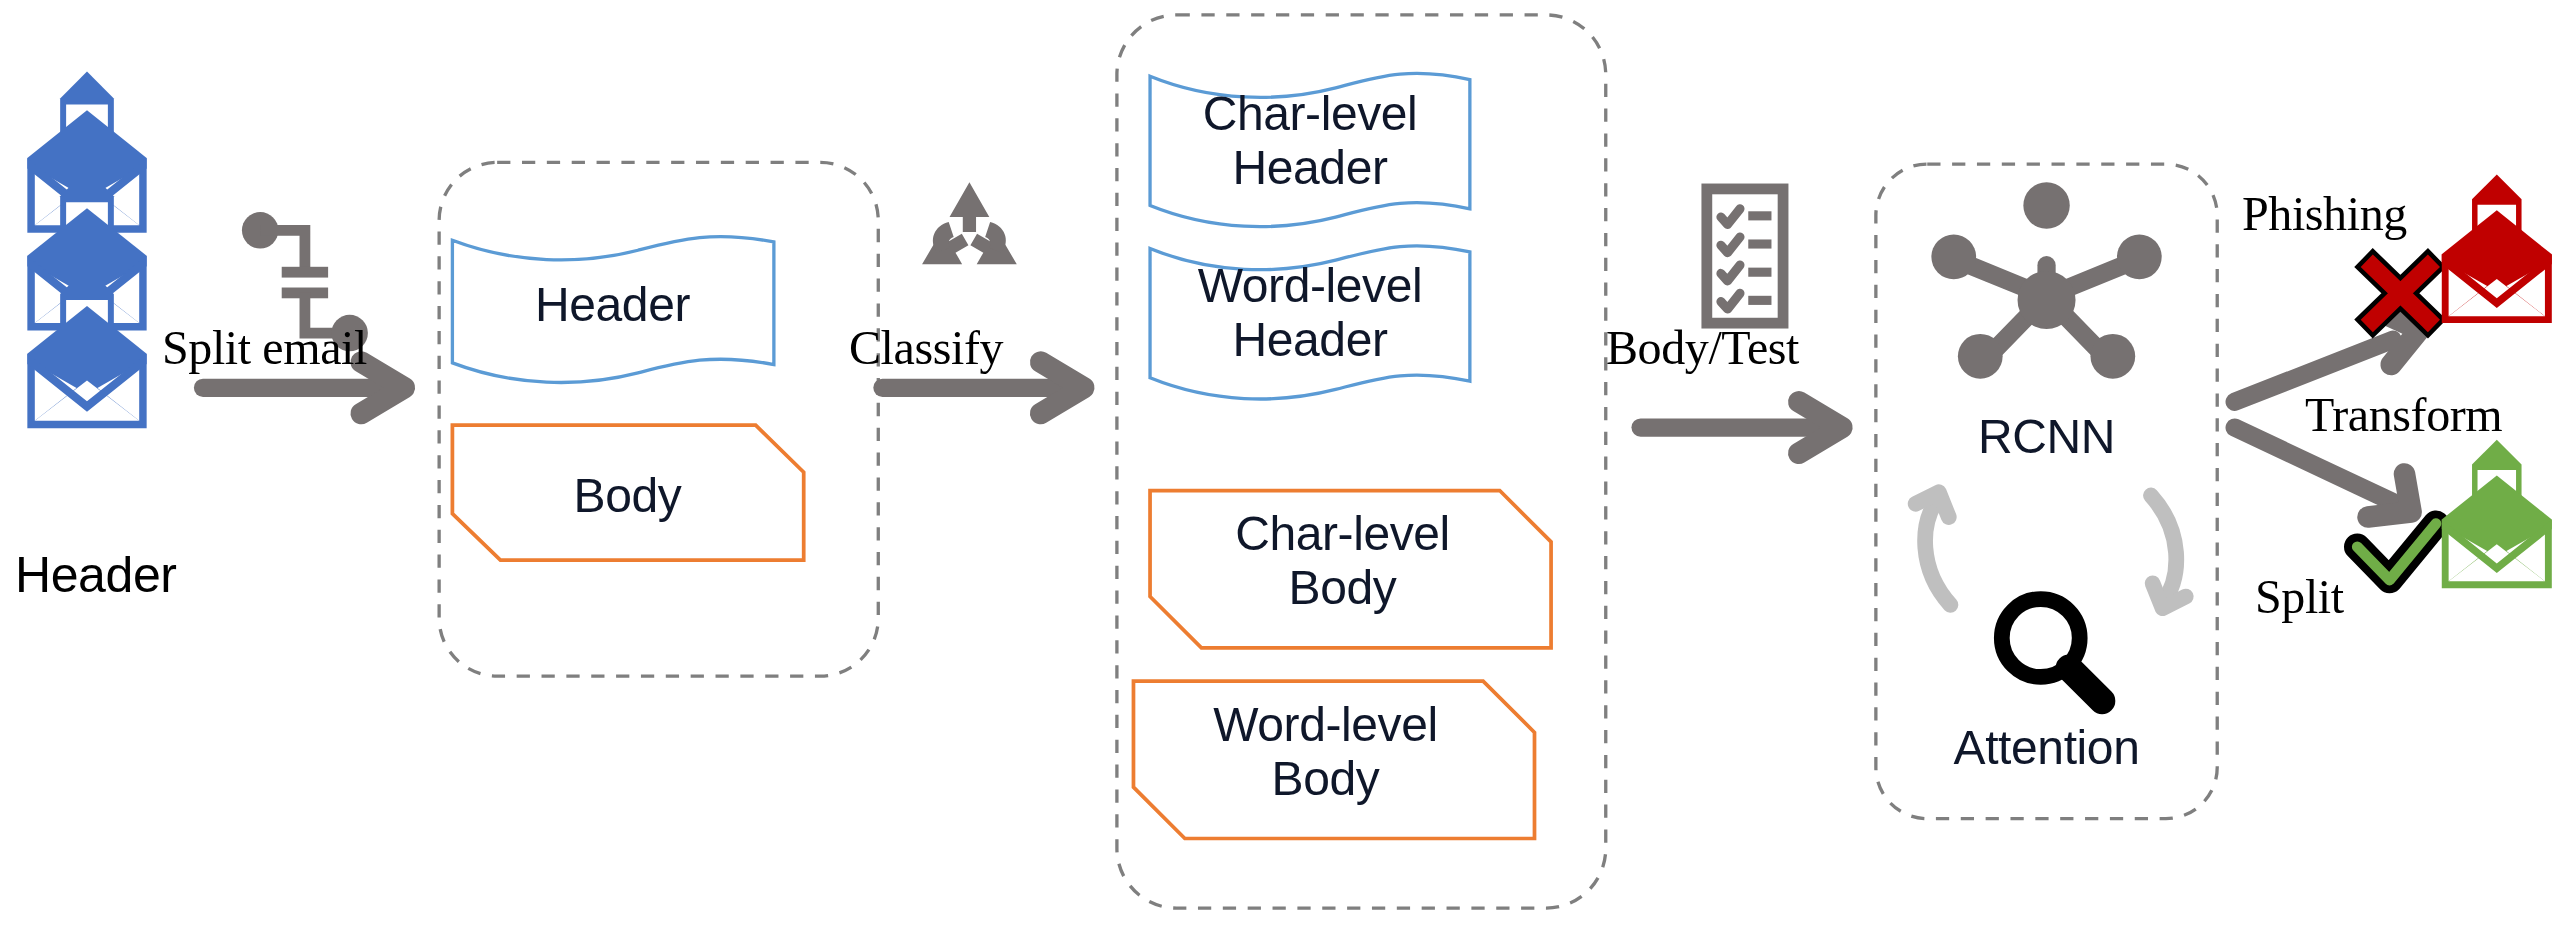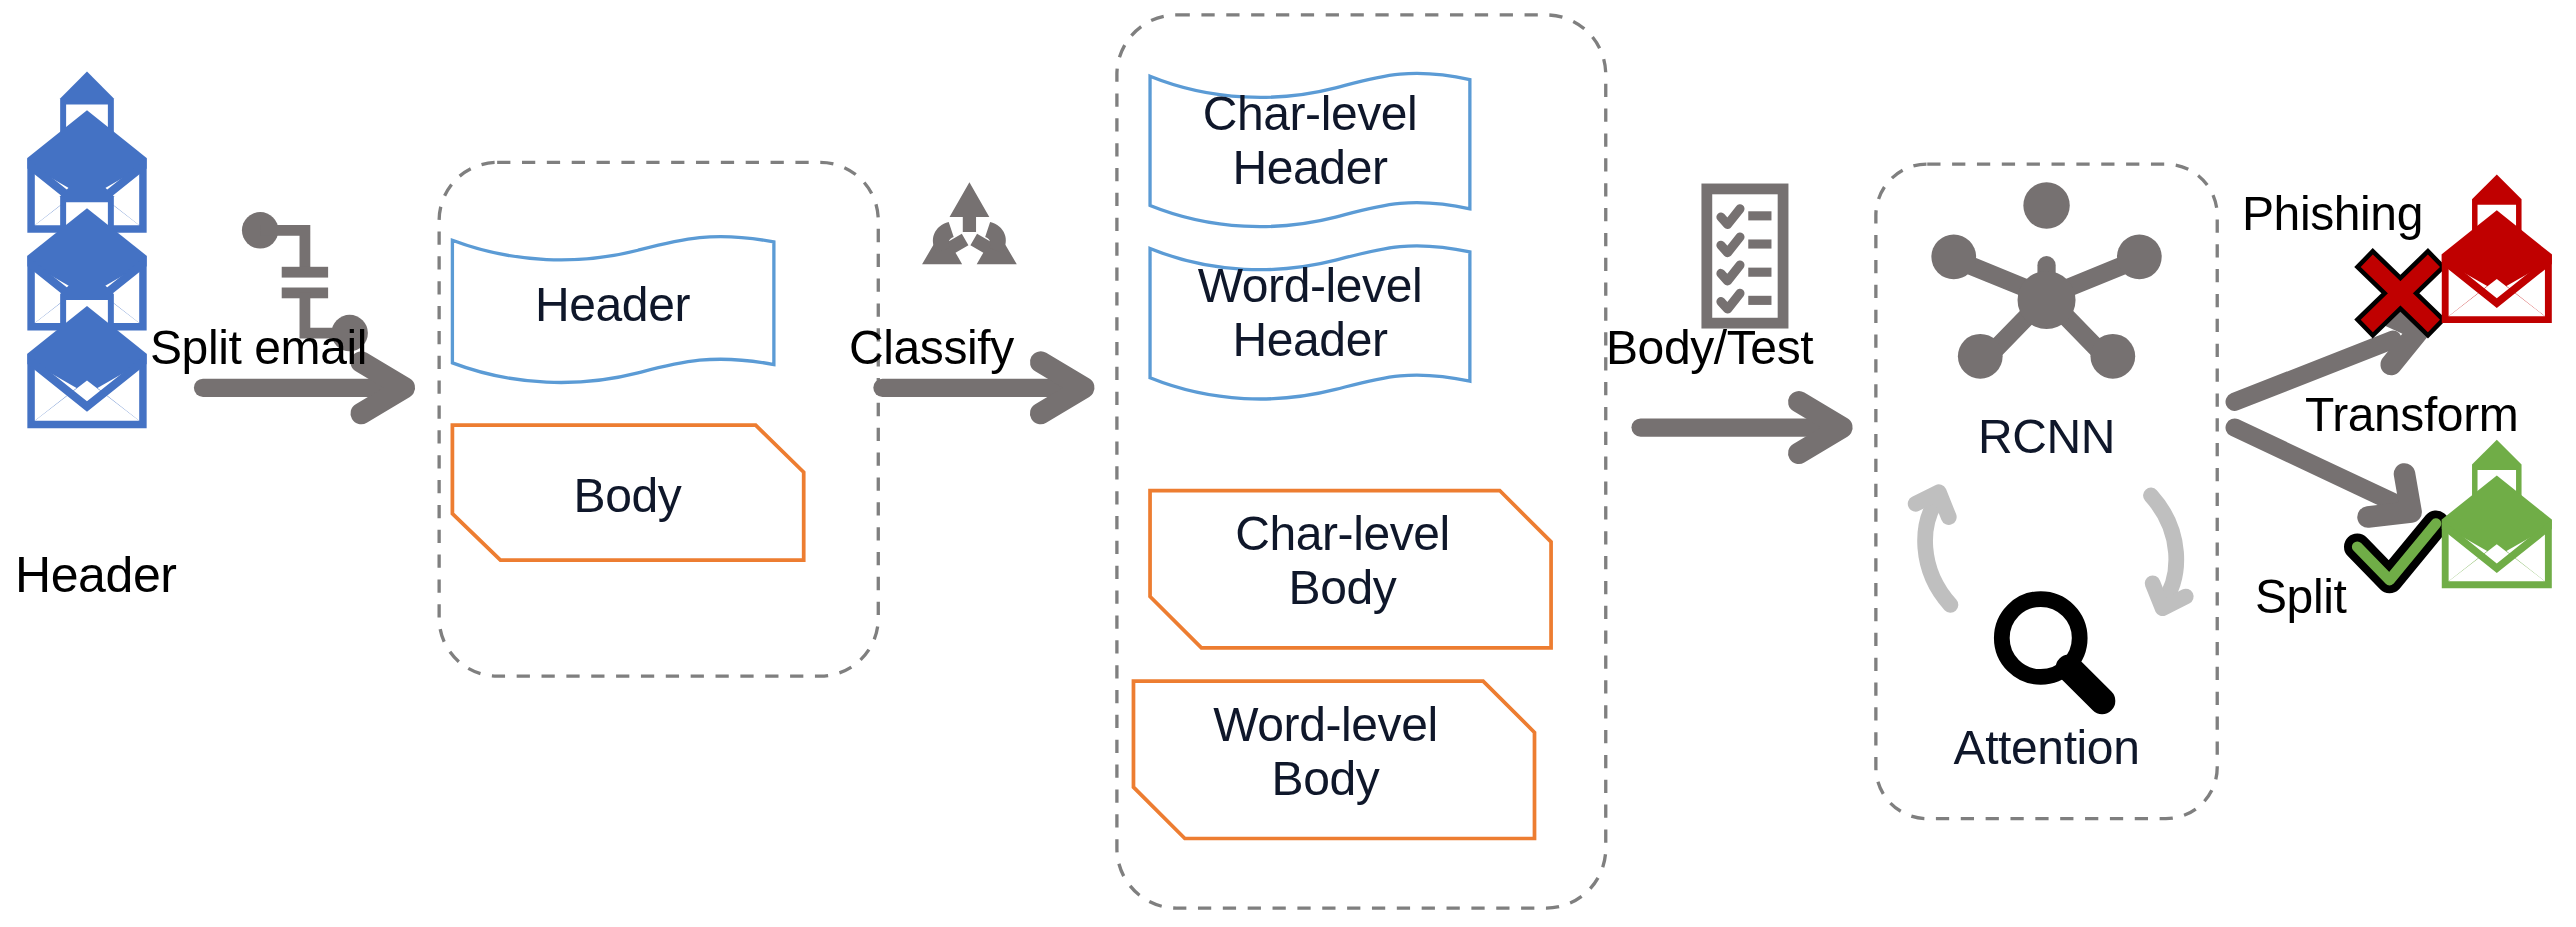--- a/index.html
+++ b/index.html
@@ -27,21 +27,21 @@
   }
   .lbl {
     position: absolute;
     font-family: "Liberation Sans", sans-serif;
     color: #000000;
     white-space: nowrap;
     line-height: 1.12;
     letter-spacing: -0.4px;
   }
   .lbl-big   { font-size: 50px; }
-  .lbl-proc  { font-size: 48px; }
+  .lbl-proc  { font-size: 48px; font-family: Liberation Serif, serif; }
   .shape-text {
     position: absolute;
     text-align: center;
     font-size: 48px;
     line-height: 1.12;
     letter-spacing: -0.4px;
     color: #0f172a;
     font-family: "Liberation Sans", sans-serif;
   }
 </style>
@@ -205,21 +205,21 @@
       <path d="M2845,660 L2884,700 L2940,632" stroke="#000000" stroke-width="32" stroke-linecap="round" stroke-linejoin="round" fill="none"></path>
       <path d="M2845,660 L2884,700 L2940,632" stroke="#70AD47" stroke-width="13" stroke-linecap="round" stroke-linejoin="round" fill="none"></path>
     </g>
     <g color="#70AD47">
       <use href="#envglyph" transform="translate(2947,617) scale(1.66)"></use>
     </g>
   </svg>
 
   <div class="lbl lbl-big" style="left:15px; top:547px;">Header</div>
 
-  <div class="lbl lbl-proc" style="left:150px; top:321px;">Split email</div>
+  <div class="lbl lbl-proc" style="left:162px; top:321px;">Split email</div>
 
   <div class="shape-text" style="left:452px; top:278px; width:321px;">Header</div>
 
   <div class="shape-text" style="left:452px; top:469px; width:351px;">Body</div>
 
   <div class="lbl lbl-proc" style="left:849px; top:321px;">Classify</div>
 
   <div class="shape-text" style="left:1150px; top:87px; width:320px;">Char-level</div>
   <div class="shape-text" style="left:1150px; top:141px; width:320px;">Header</div>
 

